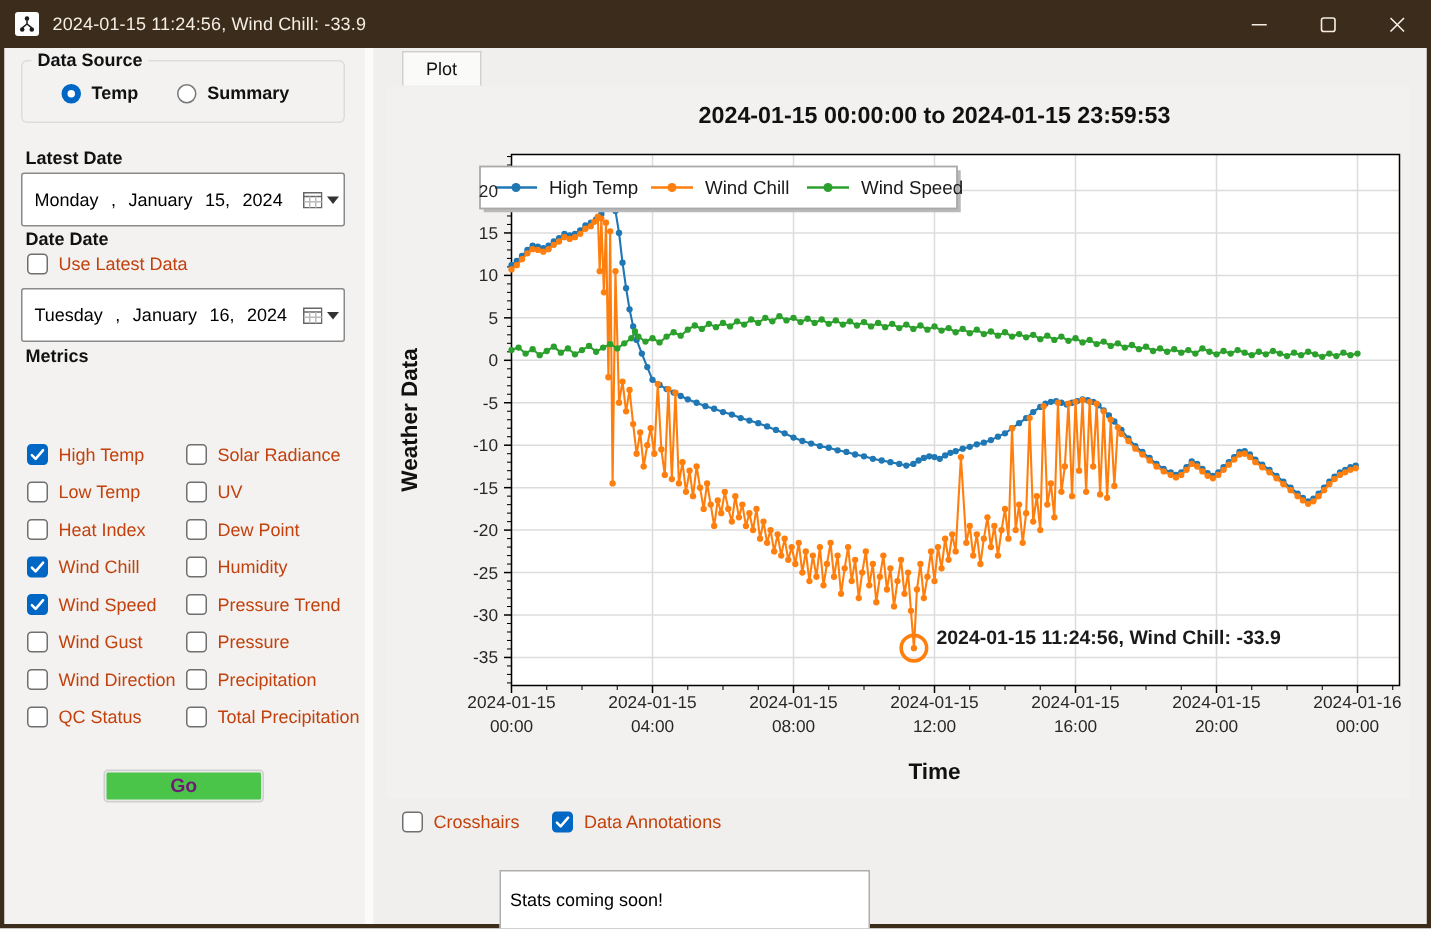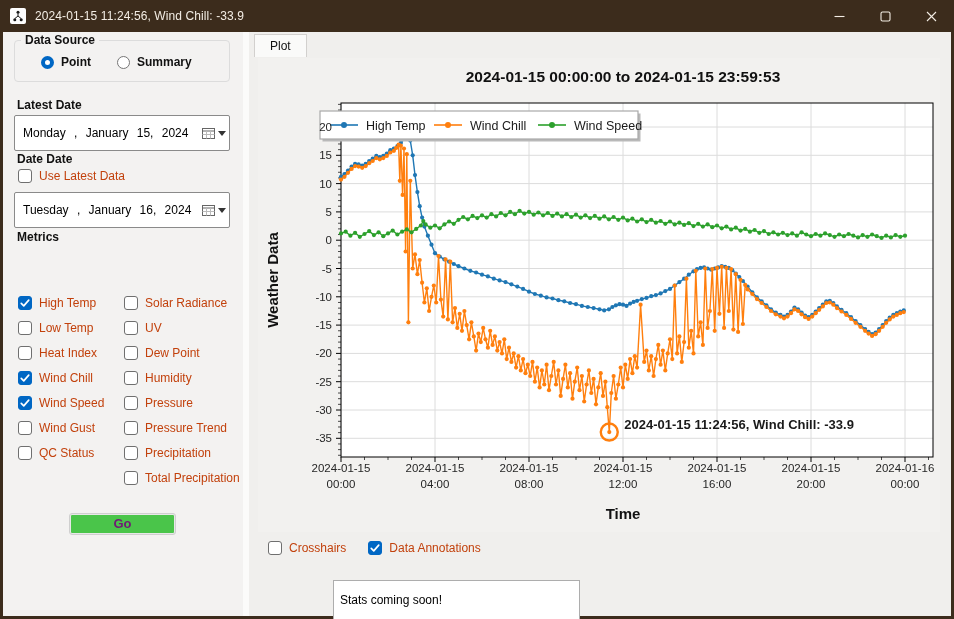--- a/index.html
+++ b/index.html
@@ -39,21 +39,21 @@
   .cb-row { position:absolute; display:flex; align-items:center; gap:7px; }
   .cb-label { font-size:12px; color:#c2410c; white-space:nowrap; }
 
   .metrics-col .cb-row { position:static; height:25px; }
   #metrics-left { position:absolute; left:15px; top:258px; }
   #metrics-right { position:absolute; left:121px; top:258px; }
 
   .gobtn { position:absolute; left:67px; top:482px; width:105px; height:20px; background:#4ac54a; border:1px solid #e8e8e8; outline:1px solid #cfcfcf; border-radius:2px; font-size:13px; font-weight:bold; color:#701a75; text-align:center; line-height:18px; }
 
   
-  .tabbar { position:absolute; top:0; left:2px; right:0; height:25px; }
+  .tabbar { position:absolute; top:0; left:16px; right:0; height:25px; }
   .tab { position:absolute; left:3px; top:2px; height:23px; padding:0 15px; background:#fafaf9; border:1px solid #d2d0ce; border-bottom:none; font-size:12px; color:#111; line-height:22px; }
   .figure-wrap { position:absolute; left:9px; top:26px; width:682px; height:474px; background:#f2f1ef; }
 
   .bottom-cbs { position:absolute; top:509px; left:19px; display:flex; gap:22px; }
   .stats-entry { position:absolute; left:84px; top:548px; width:247px; height:40px; background:#fff; border:1px solid #adadad; font-size:12px; color:#000; display:flex; align-items:center; padding-left:6px; }
 </style>
 </head>
 <body>
 
 <div class="window">
@@ -89,21 +89,21 @@
 
   <div class="appbody">
 
     <div class="sidebar">
 
       <div class="groupbox">
         <span class="gb-label">Data Source</span>
         <div class="radio-row">
           <div class="radio-item">
             <span class="radio on"></span>
-            <span class="radio-label">Point</span>
+            <span class="radio-label">Temp</span>
           </div>
           <div class="radio-item">
             <span class="radio"></span>
             <span class="radio-label">Summary</span>
           </div>
         </div>
       </div>
 
       <div class="side-h" style="top:66px;">Latest Date</div>
       <div class="datefield" style="top:83px;">
@@ -172,20 +172,24 @@
               </svg>
             </span>
             <span class="cb-label">Wind Speed</span>
           </div>
           <div class="cb-row">
             <span class="cb"></span>
             <span class="cb-label">Wind Gust</span>
           </div>
           <div class="cb-row">
             <span class="cb"></span>
+            <span class="cb-label">Wind Direction</span>
+          </div>
+          <div class="cb-row">
+            <span class="cb"></span>
             <span class="cb-label">QC Status</span>
           </div>
         </div>
       <div id="metrics-right" class="metrics-col">
           <div class="cb-row">
             <span class="cb"></span>
             <span class="cb-label">Solar Radiance</span>
           </div>
           <div class="cb-row">
             <span class="cb"></span>
@@ -194,25 +198,25 @@
           <div class="cb-row">
             <span class="cb"></span>
             <span class="cb-label">Dew Point</span>
           </div>
           <div class="cb-row">
             <span class="cb"></span>
             <span class="cb-label">Humidity</span>
           </div>
           <div class="cb-row">
             <span class="cb"></span>
+            <span class="cb-label">Pressure Trend</span>
+          </div>
+          <div class="cb-row">
+            <span class="cb"></span>
             <span class="cb-label">Pressure</span>
-          </div>
-          <div class="cb-row">
-            <span class="cb"></span>
-            <span class="cb-label">Pressure Trend</span>
           </div>
           <div class="cb-row">
             <span class="cb"></span>
             <span class="cb-label">Precipitation</span>
           </div>
           <div class="cb-row">
             <span class="cb"></span>
             <span class="cb-label">Total Precipitation</span>
           </div>
         </div>

